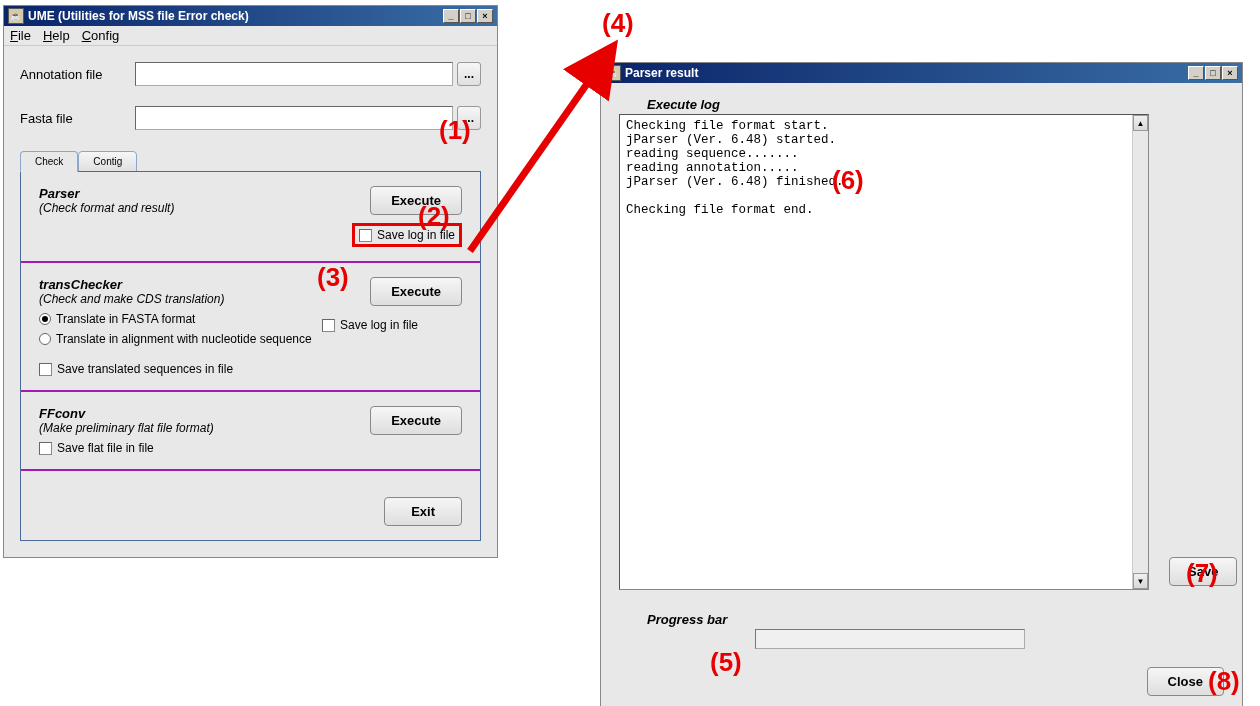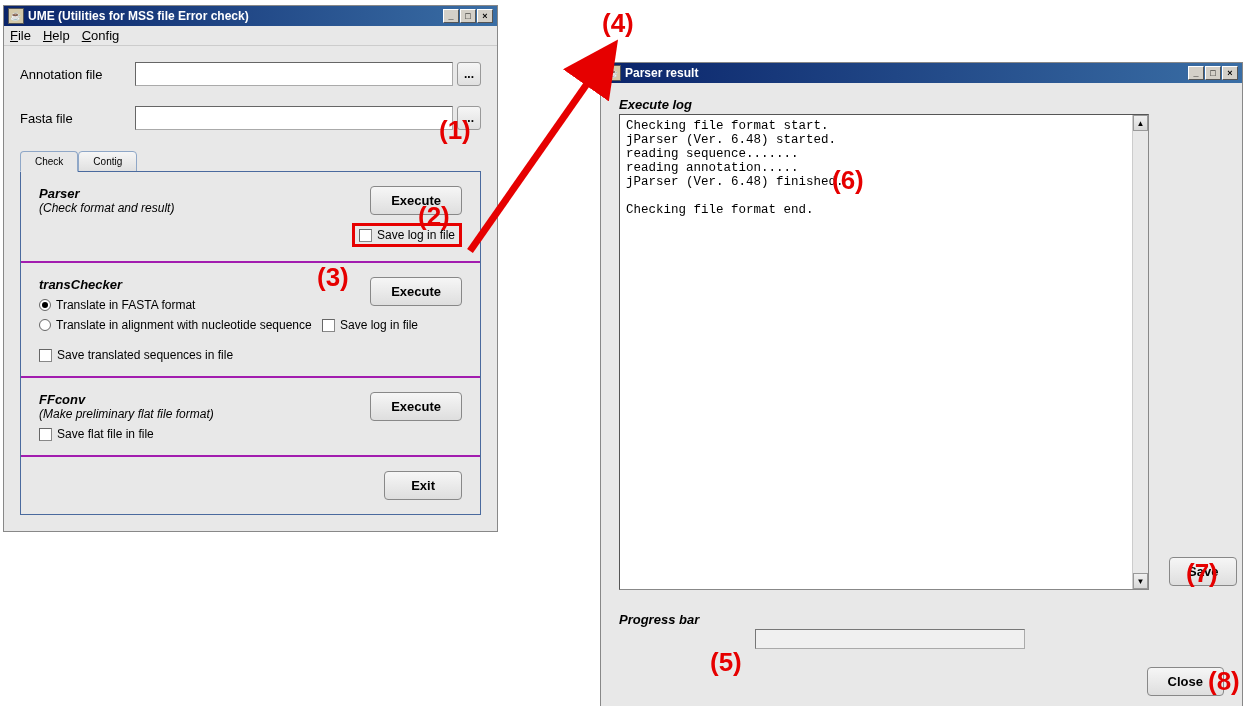--- a/index.html
+++ b/index.html
@@ -224,21 +224,21 @@
       border: 3px solid #e60000;
       padding: 2px 4px;
       display: inline-flex;
       align-items: center;
       gap: 5px;
     }
     
     
     .parser-body { padding: 14px 18px; }
     
-    .log-label { font-style: italic; font-weight: bold; font-size: 13px; margin-bottom: 2px; }
+    .log-label { font-style: italic; font-weight: bold; font-size: 13px; margin-bottom: 2px; margin-left: 28px; }
     
     .log-area {
       display: flex;
       background: white;
       border: 1px solid #888;
       border-top-color: #555;
       border-left-color: #555;
       height: 476px;
       width: 530px;
     }
@@ -361,20 +361,21 @@
               </div>
             </div>
           </div>
         </div>
 
         <div class="section">
           <div class="section-row">
             <div style="flex:1;">
               <div class="section-header">
                 <div class="section-title">transChecker</div>
+                <div class="section-sub">(Check and make CDS translation)</div>
               </div>
               <div class="radio-row">
                 <span class="radio selected"></span>
                 <span>Translate in FASTA format</span>
               </div>
               <div class="radio-row">
                 <span class="radio"></span>
                 <span>Translate in alignment with nucleotide sequence</span>
               </div>
               <div class="checkbox-row" style="margin-top:16px;text-align:center;">
@@ -404,21 +405,21 @@
                 <span>Save flat file in file</span>
               </div>
             </div>
             <div class="execute-area">
               <div class="btn">Execute</div>
             </div>
           </div>
         </div>
 
         <div class="bottom-row">
-          <div class="btn" style="padding:6px 26px;">Exit</div>
+          <div class="btn" style="padding:6px 26px;margin-top:12px;">Exit</div>
         </div>
       </div>
     </div>
   </div>
 </div>
 
 <div class="window" style="left: 600px; top: 62px; width: 643px;">
   <div class="titlebar">
     <span class="titlebar-icon">☕</span>
     <span class="titlebar-text">Parser result</span>

